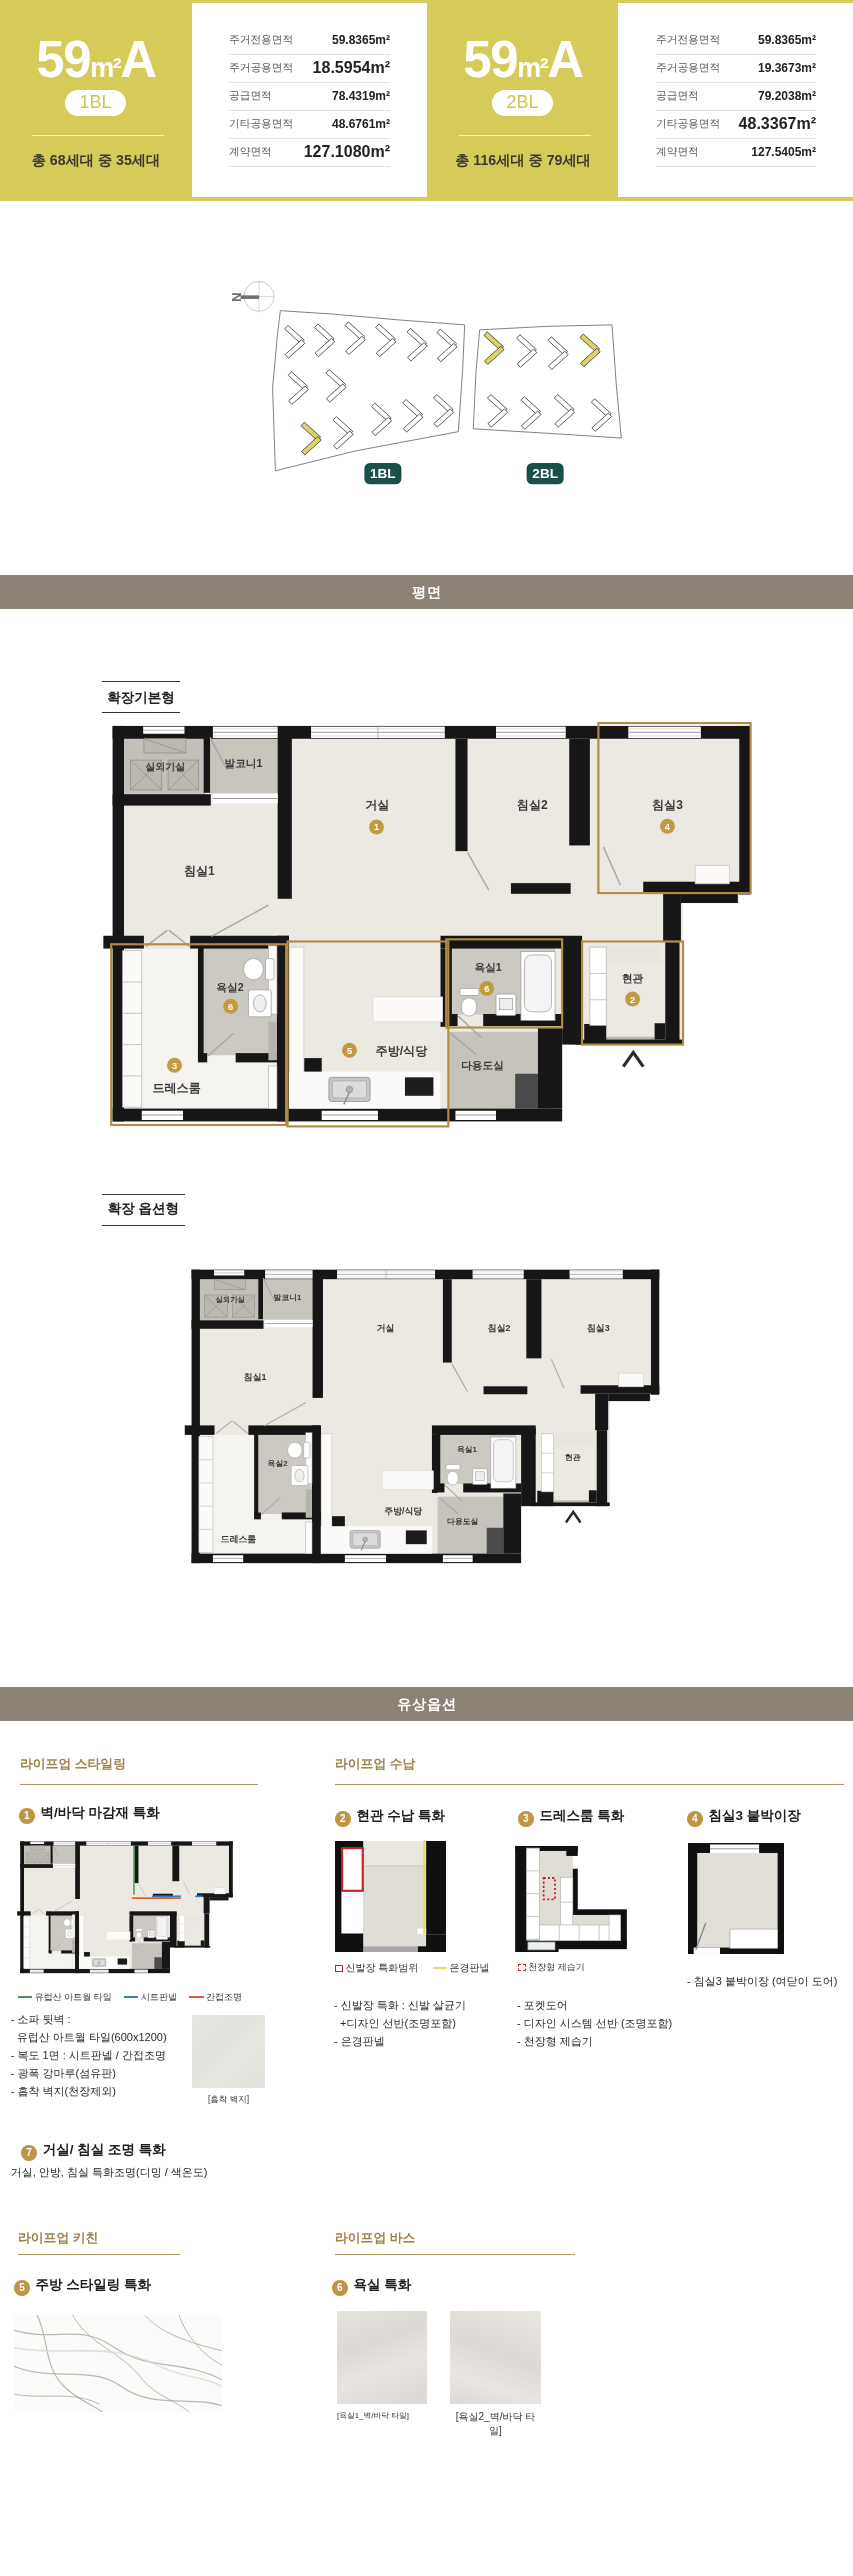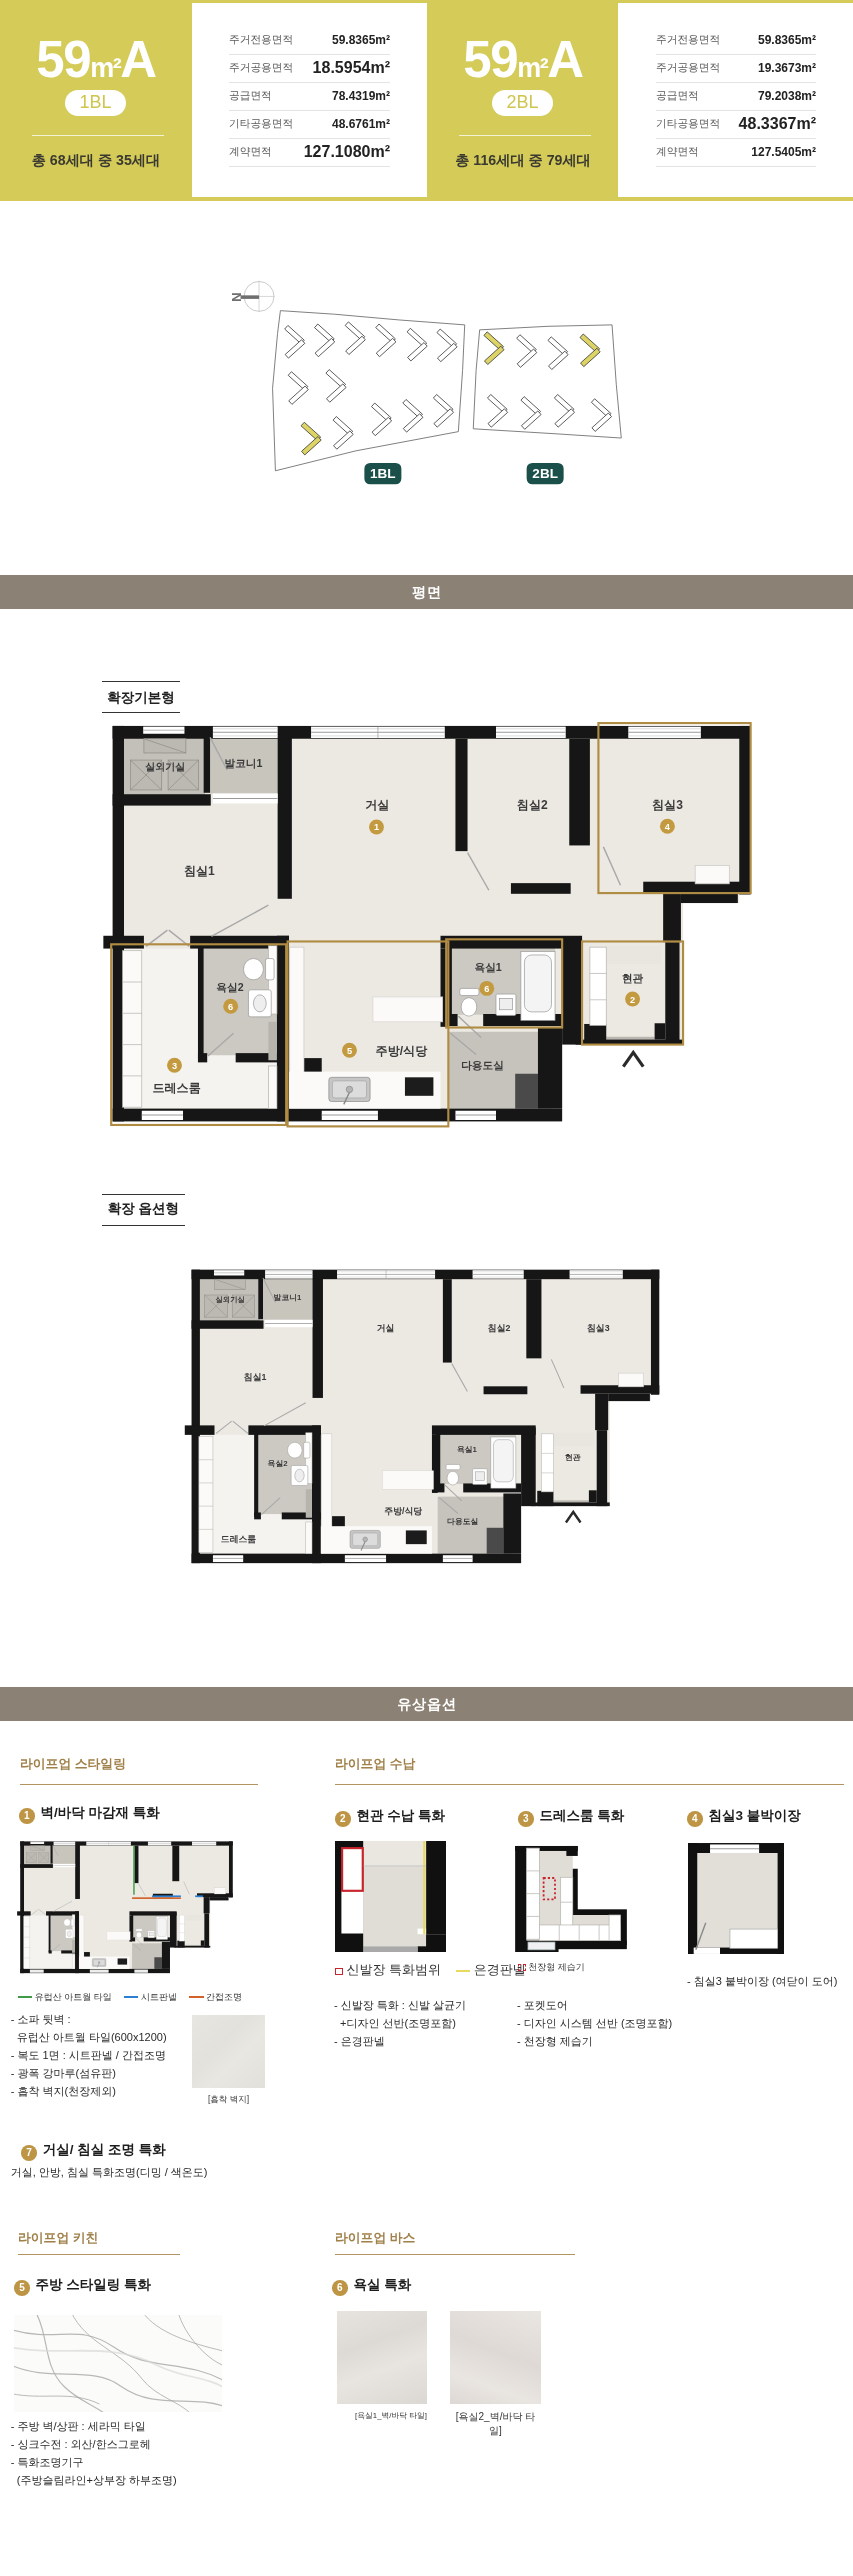--- a/index.html
+++ b/index.html
@@ -518,21 +518,21 @@
   <rect x="40" y="0" width="88" height="35" fill="#EAE7E1"></rect>
   <rect x="40" y="35" width="88" height="113" fill="#DFDDD6"></rect>
   <rect x="40" y="148" width="76" height="8" fill="#a9a9a9"></rect>
   <rect x="116" y="123" width="12" height="8" fill="#fff"></rect>
   <rect x="9" y="70" width="31" height="60" fill="#fff"></rect>
   <rect x="10" y="10" width="29" height="60" fill="#fff" stroke="#c9232b" stroke-width="3"></rect>
   <rect x="124" y="0" width="3" height="131" fill="#e8d961"></rect>
   <line x1="40" y1="35" x2="128" y2="35" stroke="#bbb" stroke-width="1"></line>
 </svg>
 
-<div class="abs" style="left:335px;top:1961px;font-size:13px;color:#333">
+<div class="abs" style="left:335px;top:1961px;font-size:10px;color:#333">
   <span style="display:inline-block;width:7.8px;height:7.8px;border:1.8px solid #c9232b;vertical-align:-1.4px"></span> 신발장 특화범위
   <span style="display:inline-block;width:14.2px;height:2.1px;background:#e8d961;vertical-align:2.1px;margin-left:11.4px"></span> 은경판넬
 </div>
 
 <div class="itemtext" style="left:334px;top:1996px">- 신발장 특화 : 신발 살균기<br>&nbsp;&nbsp;+디자인 선반(조명포함)<br>- 은경판넬</div>
 
 <div class="itemhead" style="left:518px;top:1807px"><span class="numcirc">3</span>드레스룸 특화</div>
 
 <svg class="abs" style="left:515px;top:1841px" width="112" height="111" viewBox="0 0 157 156">
   <path d="M16,7 L81,7 L81,100 L150,100 L150,140 L16,140 Z" fill="#E0DDD7"></path>
@@ -603,25 +603,24 @@
     <path d="M80,-5 C100,40 150,50 180,90 C200,115 230,120 250,140"></path>
     <path d="M-5,110 C40,120 80,105 120,125"></path>
     <path d="M180,-5 C200,25 250,40 292,50"></path>
     <path d="M230,-5 C240,30 270,60 292,70"></path>
   </g>
   <g stroke="#d8d8d6" fill="none" stroke-width="2.5" opacity="0.7">
     <path d="M-5,45 C70,60 130,35 200,70 C240,90 270,85 300,105"></path>
   </g>
 </svg>
 
-<div class="itemtext" style="left:10.7px;top:2417px">- 주방 벽/상판 : 세라믹 타일<br>- 싱크수전 : 외산/한스그로헤<br>- 특화조명기구<br>&nbsp;&nbsp;(주방슬림라인+상부장 하부조명)</div>
 
 <div class="itemhead" style="left:332px;top:2276px"><span class="numcirc">6</span>욕실 특화</div>
 
 <div class="abs" style="left:337px;top:2311px;width:90px;height:93px;background:linear-gradient(160deg,#e7e4df 0%,#ddd9d4 35%,#e8e5e0 60%,#dbd7d2 100%)"></div>
 
 <div class="abs" style="left:450px;top:2311px;width:91px;height:93px;background:linear-gradient(200deg,#eae6e1 0%,#ded9d4 45%,#e9e5e0 75%,#ddd8d3 100%)"></div>
-<div class="cap" style="left:337px;top:2410px;width:90px;text-align:right;font-size:7.8px">[욕실1_벽/바닥 타일]</div>
+<div class="cap" style="left:337px;top:2410px;width:90px;text-align:left;font-size:7.8px">[욕실1_벽/바닥 타일]</div>
 <div class="cap" style="left:450px;top:2410px;width:91px;text-align:center;font-size:10px">[욕실2_벽/바닥 타일]</div>
 
 
 </div>
 
 
 </body></html>

